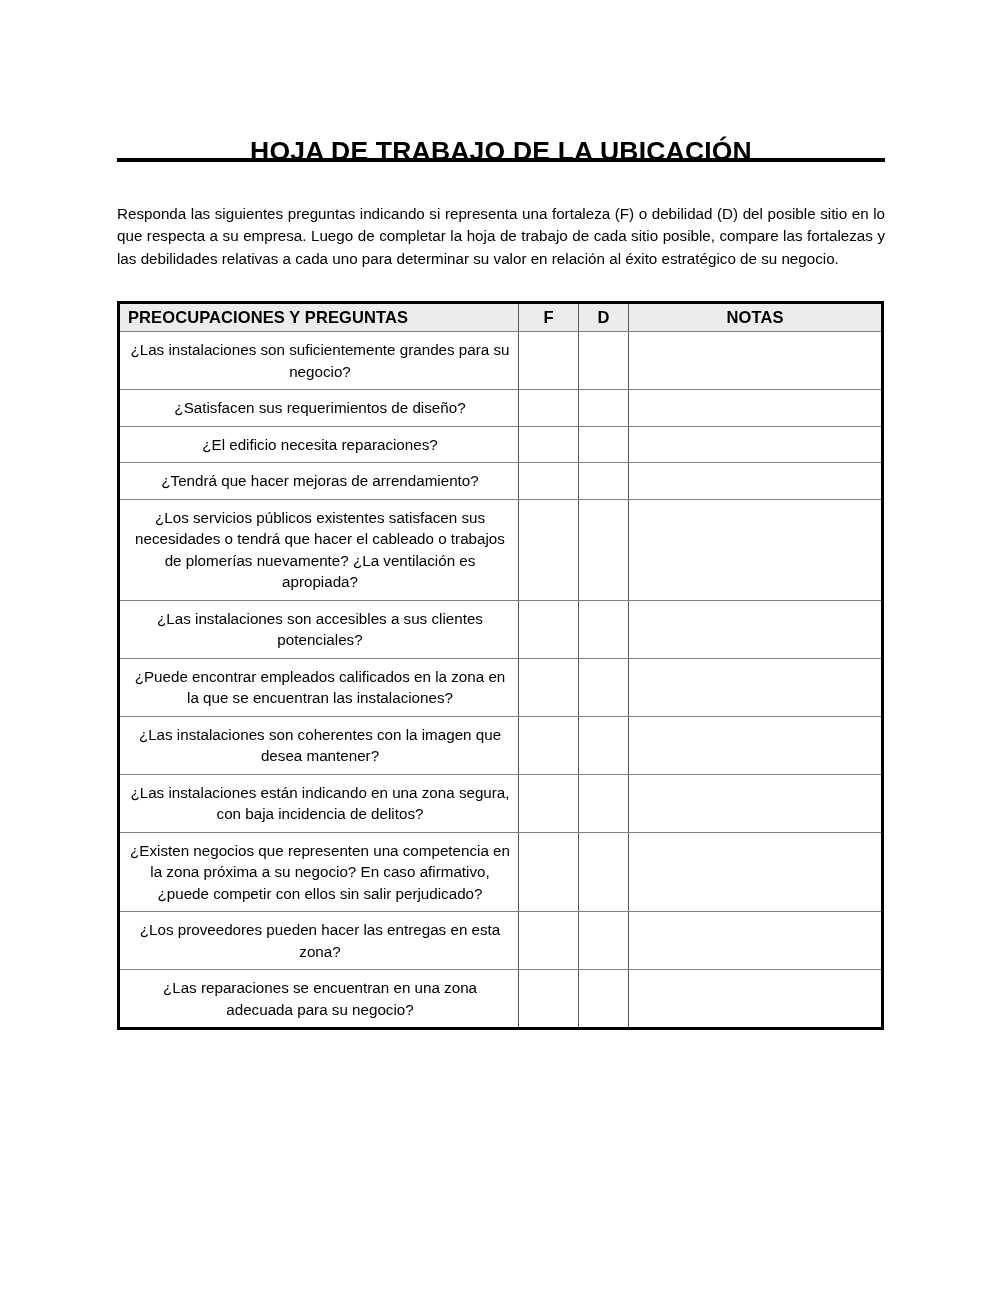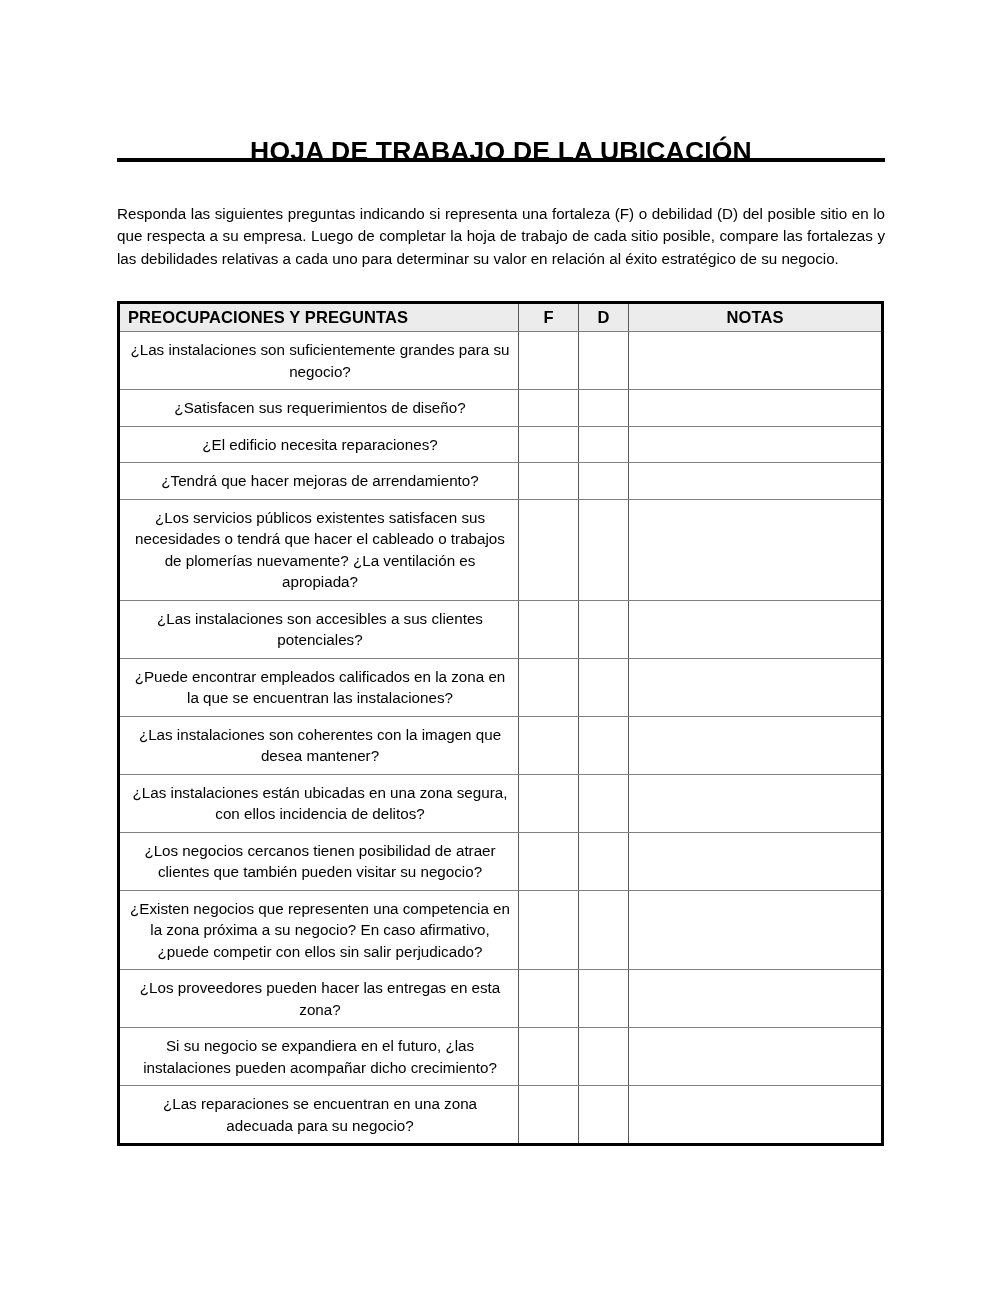--- a/index.html
+++ b/index.html
@@ -178,45 +178,33 @@
           <td class="mark-cell"></td>
           <td class="notes-cell"></td>
         </tr>
         <tr>
           <td class="q-cell">¿Las instalaciones son coherentes con la imagen que desea mantener?</td>
           <td class="mark-cell"></td>
           <td class="mark-cell"></td>
           <td class="notes-cell"></td>
         </tr>
         <tr>
-          <td class="q-cell">¿Las instalaciones están ubicadas en una zona segura, con ellos incidencia de delitos?</td>
-          <td class="mark-cell"></td>
-          <td class="mark-cell"></td>
-          <td class="notes-cell"></td>
-        </tr>
-        <tr>
-          <td class="q-cell">¿Los negocios cercanos tienen posibilidad de atraer clientes que también pueden visitar su negocio?</td>
+          <td class="q-cell">¿Las instalaciones están indicando en una zona segura, con baja incidencia de delitos?</td>
           <td class="mark-cell"></td>
           <td class="mark-cell"></td>
           <td class="notes-cell"></td>
         </tr>
         <tr>
           <td class="q-cell">¿Existen negocios que representen una competencia en la zona próxima a su negocio? En caso afirmativo, ¿puede competir con ellos sin salir perjudicado?</td>
           <td class="mark-cell"></td>
           <td class="mark-cell"></td>
           <td class="notes-cell"></td>
         </tr>
         <tr>
           <td class="q-cell">¿Los proveedores pueden hacer las entregas en esta zona?</td>
-          <td class="mark-cell"></td>
-          <td class="mark-cell"></td>
-          <td class="notes-cell"></td>
-        </tr>
-        <tr>
-          <td class="q-cell">Si su negocio se expandiera en el futuro, ¿las instalaciones pueden acompañar dicho crecimiento?</td>
           <td class="mark-cell"></td>
           <td class="mark-cell"></td>
           <td class="notes-cell"></td>
         </tr>
         <tr>
           <td class="q-cell">¿Las reparaciones se encuentran en una zona adecuada para su negocio?</td>
           <td class="mark-cell"></td>
           <td class="mark-cell"></td>
           <td class="notes-cell"></td>
         </tr>

